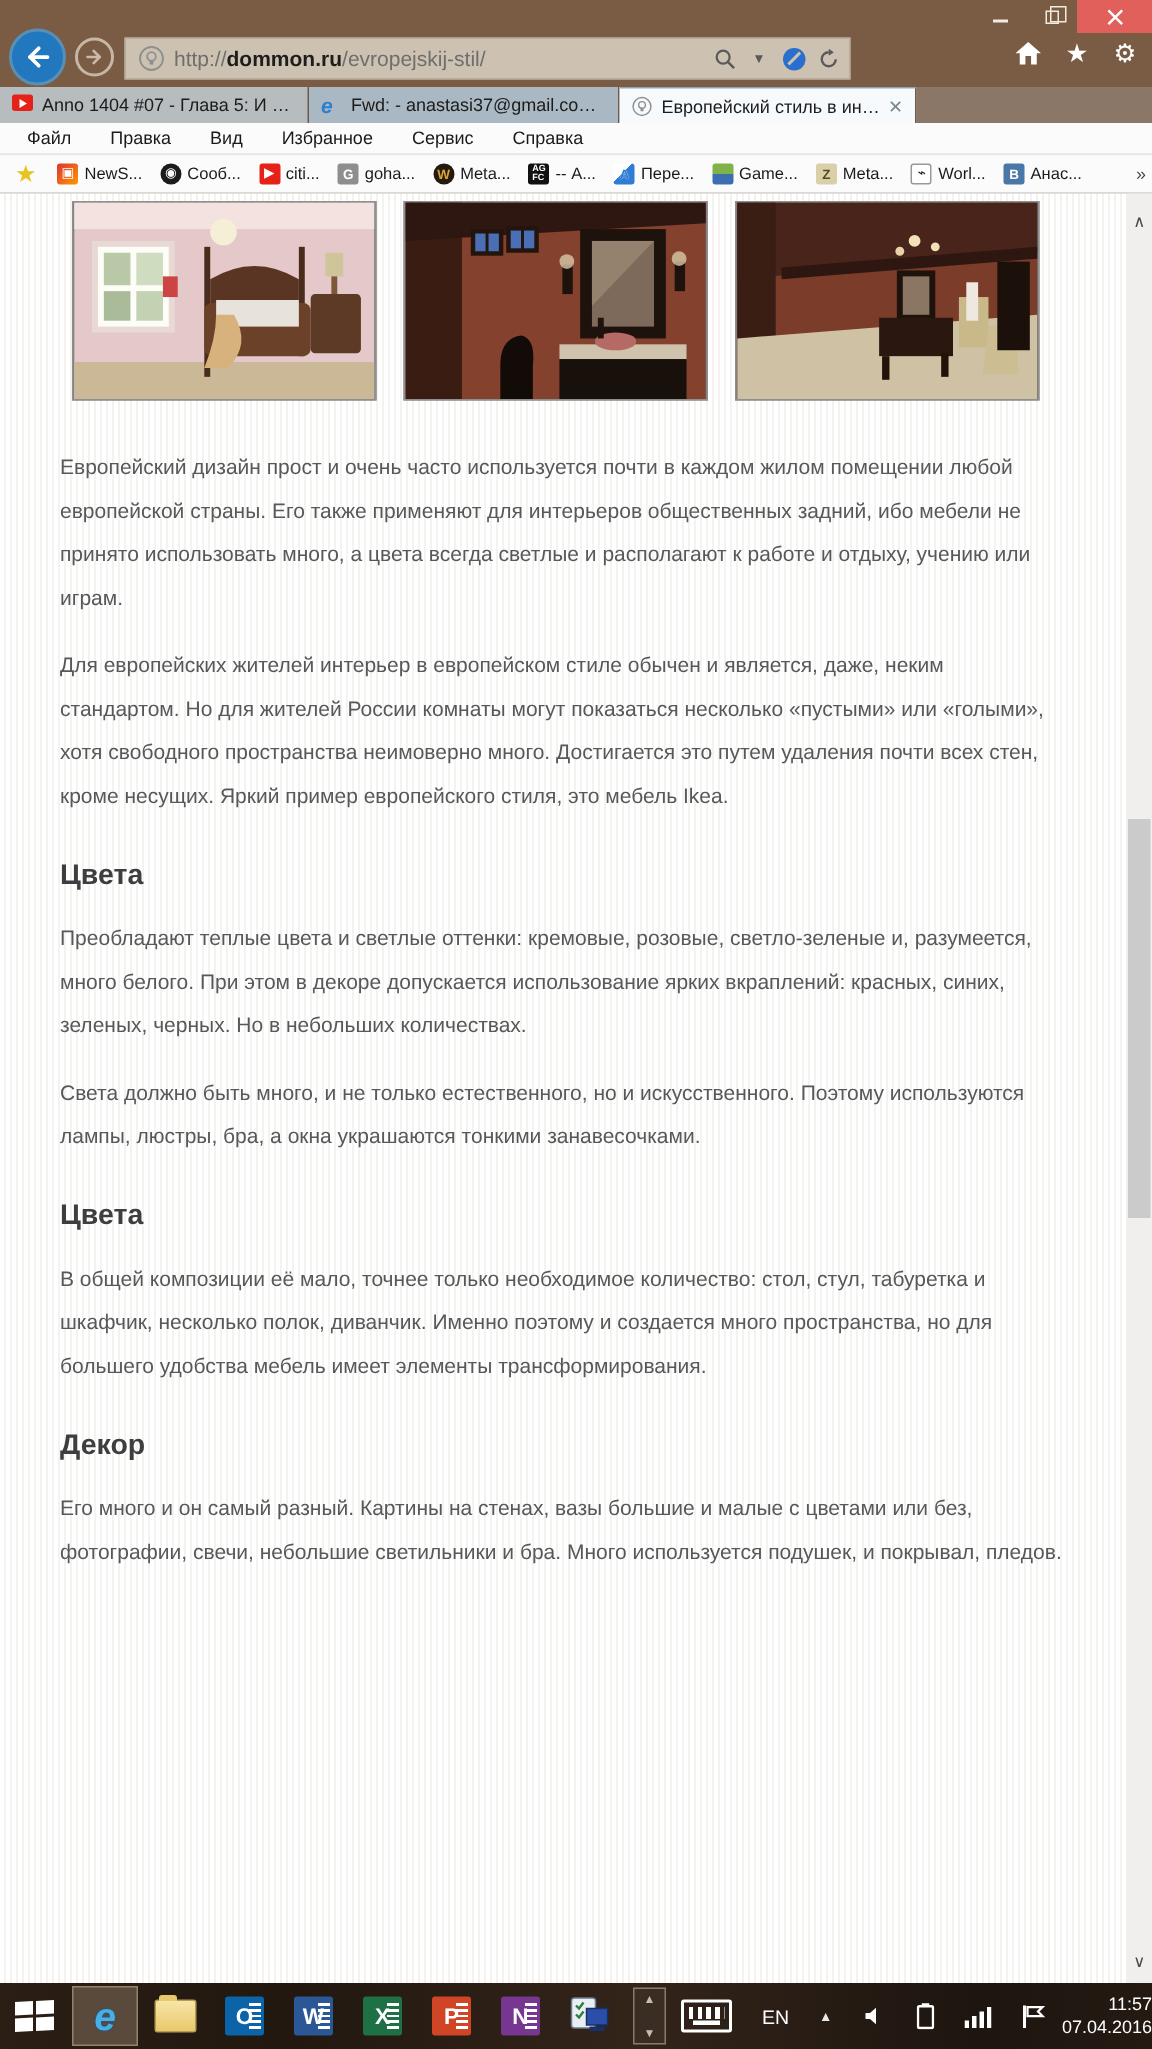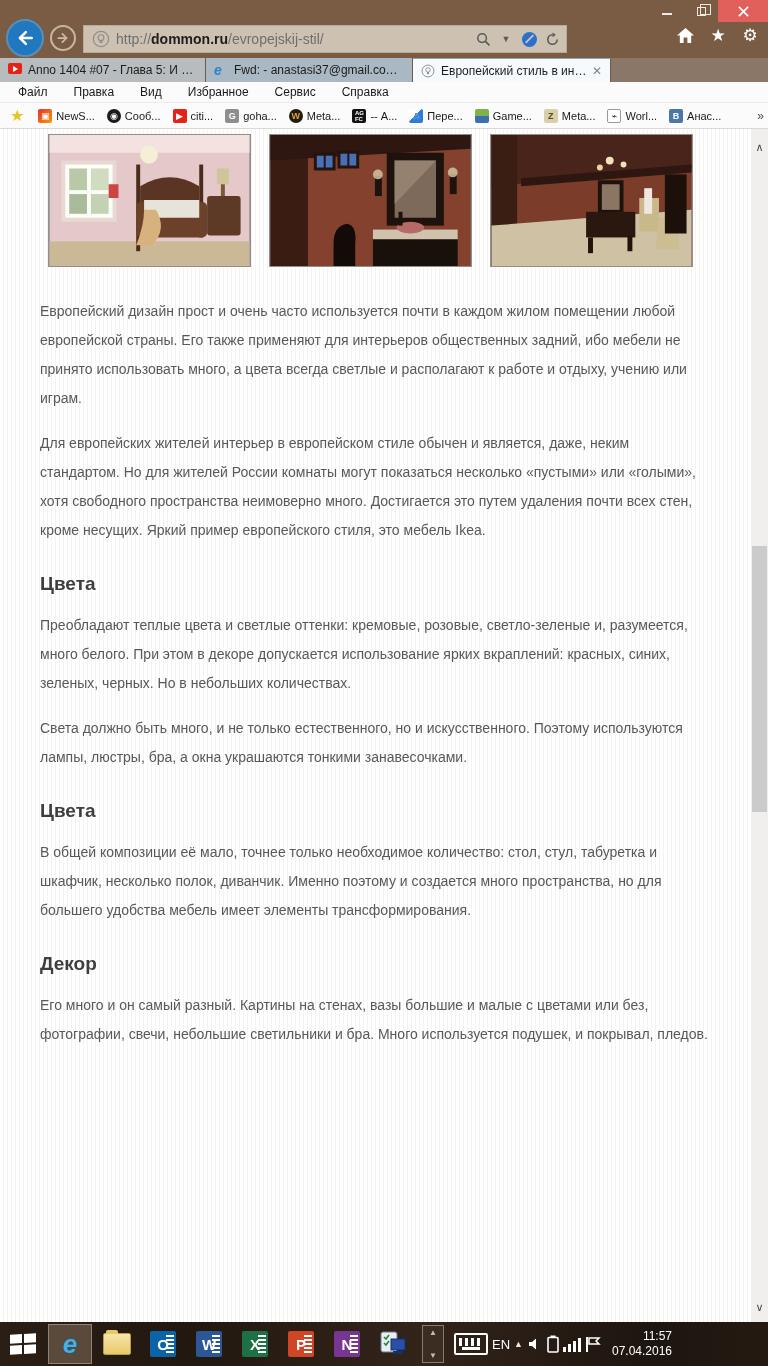--- a/index.html
+++ b/index.html
@@ -78,21 +78,21 @@
   .tb-btn { width:46px; height:44px; display:flex; align-items:center; justify-content:center; flex:0 0 auto; }
   .tb-btn.active-app { background:#5a4a3c; border:1px solid #93826f; width:44px; height:40px; margin:2px 2px; }
   .win-logo { display:grid; grid-template-columns:12px 12px; grid-template-rows:9px 9px; gap:2px; transform:skewY(-3deg); }
   .win-logo div { background:#fff; }
   .office-tile { width:26px; height:26px; border-radius:2px; color:#fff; font-weight:bold; font-size:15px; display:flex; align-items:center; justify-content:center; position:relative; }
   .office-tile:after { content:""; position:absolute; right:2px; top:4px; bottom:4px; width:8px; background:rgba(255,255,255,.9);
       background:repeating-linear-gradient(to bottom, #fff 0 2px, transparent 2px 4px); }
   .folder-icon { width:28px; height:22px; background:linear-gradient(#f7e6a9,#e8c96a); border-radius:2px; position:relative; border:1px solid #b79b4e; }
   .folder-icon:before { content:""; position:absolute; top:-4px; left:2px; width:12px; height:4px; background:#e8c96a; border-radius:2px 2px 0 0; }
   .task-mini-scroll { width:22px; height:38px; border:1px solid #8a7a6a; background:#3a2e24; display:flex; flex-direction:column; justify-content:space-between; align-items:center; padding:2px 0; color:#c9bca9; font-size:8px; margin:0 6px; flex:0 0 auto; }
-  .tray { display:flex; align-items:center; gap:4px; margin-left:4px; color:#fff; flex:0 0 auto; }
+  .tray { display:flex; align-items:center; gap:20px; margin-left:4px; color:#fff; flex:0 0 auto; }
   .kbd-icon { width:34px; height:22px; border:2px solid #fff; border-radius:2px; position:relative; }
   .kbd-icon:before { content:""; position:absolute; left:3px; top:3px; right:3px; height:8px;
       background:repeating-linear-gradient(to right,#fff 0 3px,transparent 3px 6px); }
   .kbd-icon:after { content:""; position:absolute; left:6px; bottom:3px; right:6px; height:3px; background:#fff; }
   .lang { font-size:13px; color:#fff; }
   .tray-up { font-size:9px; color:#e8e8e8; }
   .clock { margin-left:10px; margin-right:8px; text-align:right; color:#fff; font-size:12px; line-height:15px; flex:0 0 auto; }
   svg { display:block; }
 </style>
 </head>

